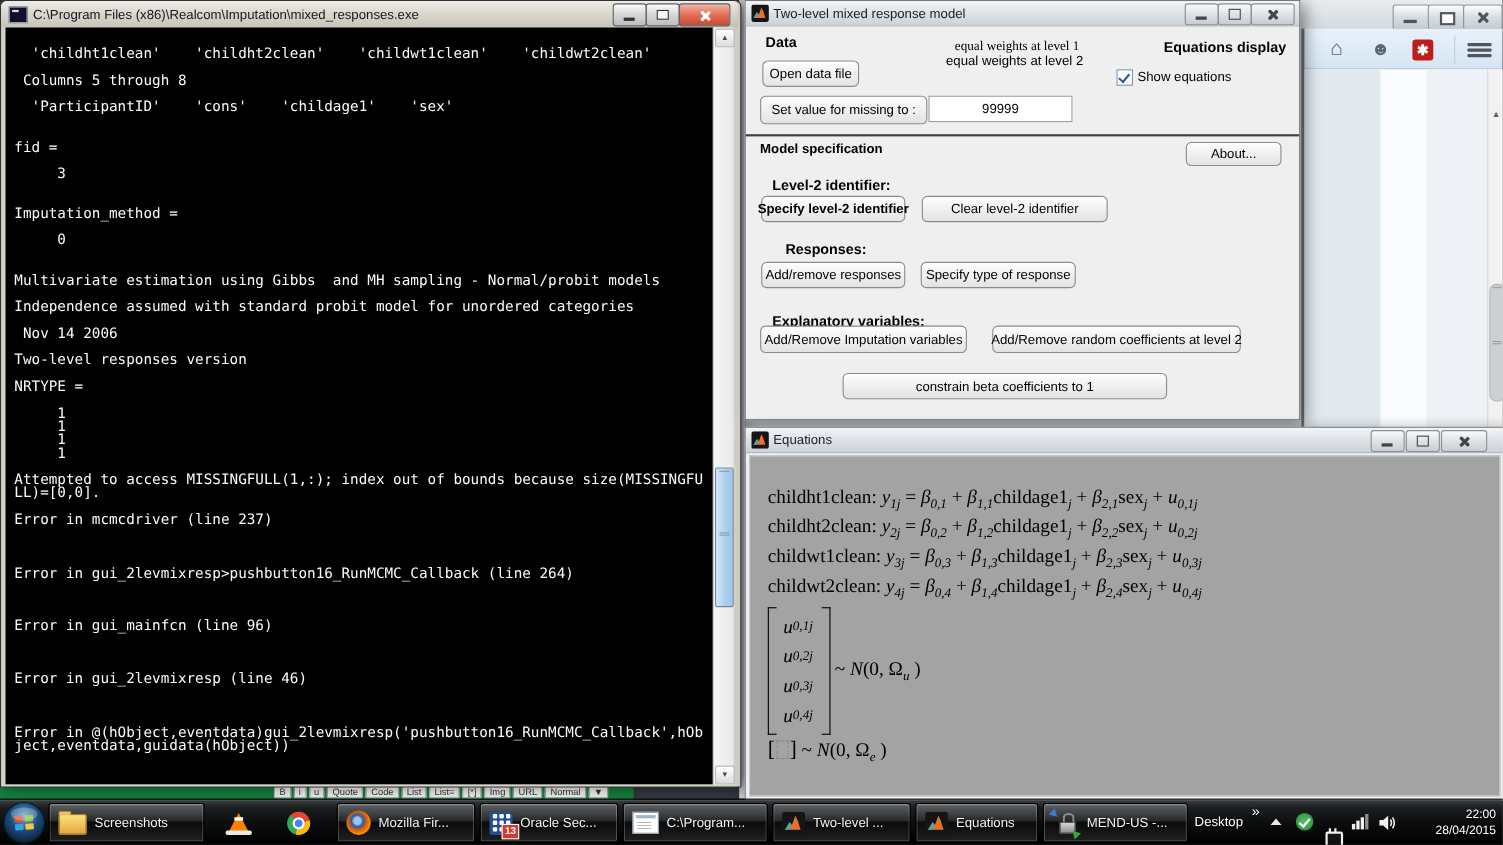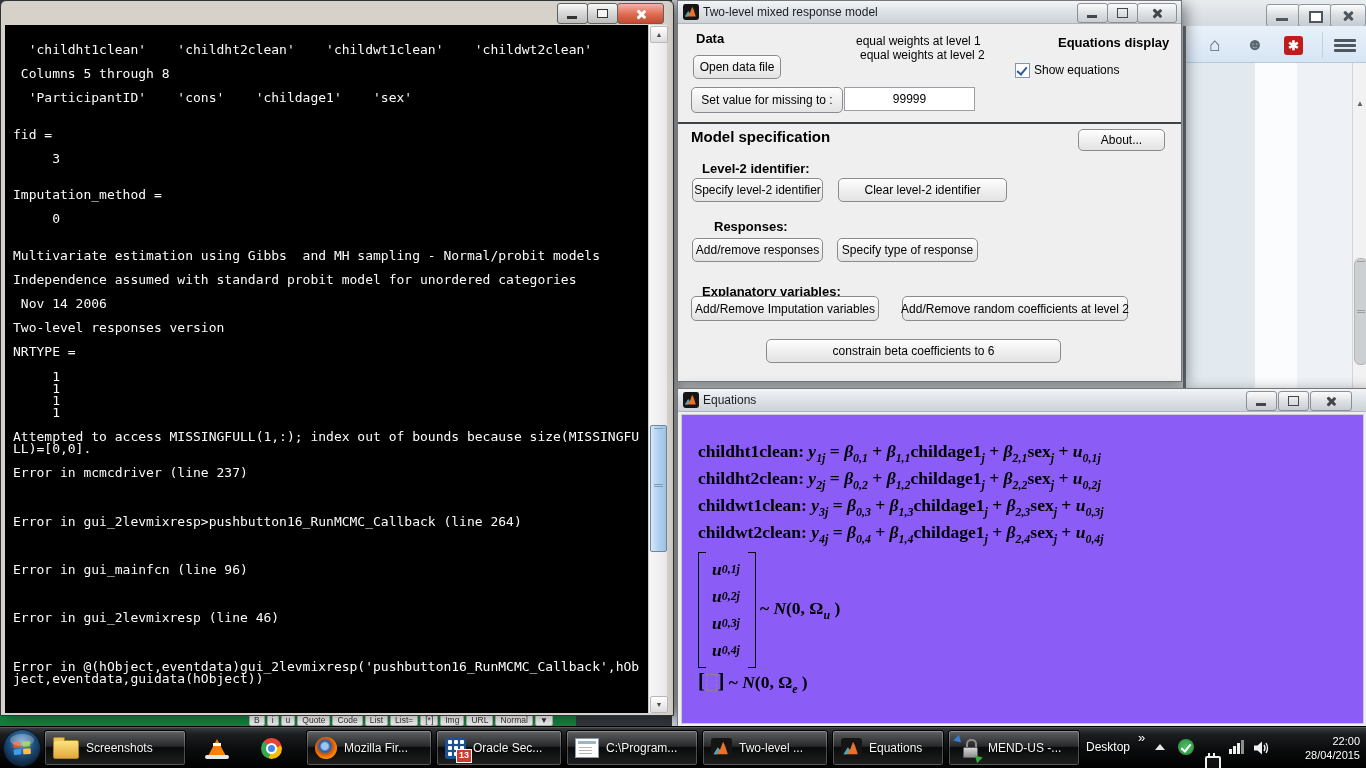--- a/index.html
+++ b/index.html
@@ -95,21 +95,21 @@
      box-shadow:inset 0 1px 0 #fff;white-space:nowrap;}
   #missing-input{left:166px;top:86px;width:129px;height:22px;border:1px solid #9aa0a6;
      background:#fff;text-align:center;font-size:12px;font-family:"Liberation Sans",sans-serif;padding:0;}
   .divider{height:2px;background:#3f4347;}
   #checkbox{left:337px;top:62px;width:13px;height:13px;background:#fff;border:1px solid #7f95b4;position:absolute;}
   #checkbox::after{content:"";position:absolute;left:3px;top:0.5px;width:4px;height:8px;
      border:solid #2d5c9e;border-width:0 2.2px 2.2px 0;transform:rotate(40deg);}
 
   
   #equations-window{left:677px;top:388px;width:689px;height:338px;}
-  #eq-client{left:3px;top:25px;width:681px;height:308px;background:#8b5cf6;border:1px solid #c9ced3;font-weight:bold;}
+  #eq-client{left:3px;top:25px;width:681px;height:308px;background:#a3a3a3;border:1px solid #c9ced3;}
   #eq-content{left:16px;top:26px;font-family:"Liberation Serif",serif;font-size:17.5px;color:#000;}
   .eq-line{height:27px;white-space:nowrap;}
   .eq-i{font-style:italic;}
   .eq-s{font-style:italic;font-size:0.68em;vertical-align:-0.38em;}
   #u-matrix{display:flex;align-items:center;margin-top:3px;}
   .vbracket{width:7px;align-self:stretch;border:1.7px solid #000;}
   .vbracket.left{border-right:none;} .vbracket.right{border-left:none;}
   #u-vector{padding:4px 8px 4px 6px;}
   #u-vector .eq-mrow{height:27px;display:flex;align-items:center;}
   .eq-dist{margin-left:4px;white-space:nowrap;}
@@ -219,20 +219,24 @@
         <i></i>
       </div>
   </div>
 </div>
 
 <div class="abs" id="editor-strip">
   <span style="display:inline-block;width:248px;"></span><span id="editor-buttons"><span class="ed-btn">B</span><span class="ed-btn">i</span><span class="ed-btn">u</span><span class="ed-btn">Quote</span><span class="ed-btn">Code</span><span class="ed-btn">List</span><span class="ed-btn">List=</span><span class="ed-btn">[*]</span><span class="ed-btn">Img</span><span class="ed-btn">URL</span><span class="ed-btn">Normal</span><span class="ed-btn">▼</span><span class="ed-btn">Font colour</span></span>
 </div>
 
 <div class="abs" id="console-window">
+  <div class="abs" id="console-titlebar">
+    <span id="console-title-icon"></span>
+    <span id="console-title">C:\Program Files (x86)\Realcom\Imputation\mixed_responses.exe</span>
+  </div>
   <div class="abs cwin-btn" id="console-min">
       <span class="glyph-min"></span>
     </div>
   <div class="abs cwin-btn" id="console-restore">
       <span class="glyph-restore"></span>
     </div>
   <div class="abs cwin-btn" id="console-close">
       <span class="glyph-x"></span>
     </div>
   <div class="abs" id="console-client">
@@ -314,49 +318,49 @@
       <span class="glyph-min"></span>
     </div>
   <div class="abs mwin-btn" style="left:429px;">
       <span class="glyph-max"></span>
     </div>
   <div class="abs mwin-btn" style="left:459px;width:38px;">
       <span class="glyph-x"></span>
     </div>
 
   <div class="abs sec-label" style="left:18px;top:30px;">Data</div>
-  <div class="abs small-label" style="left:178px;top:33px;">equal weights at level 1</div>
+  <div class="abs small-label" style="left:190px;top:33px;font-family:Liberation Serif, serif;">equal weights at level 1</div>
   <div class="abs small-label" style="left:182px;top:47px;">equal weights at level 2</div>
   <div class="abs sec-label" style="left:351px;top:34px;padding-left:29px;">Equations display</div>
 
   <div class="abs mbtn" style="left:15px;top:54px;width:86px;height:22px;">Open data file</div>
   <div id="checkbox"></div>
   <div class="abs small-label" style="left:356px;top:62px;">Show equations</div>
 
   <div class="abs mbtn" style="left:13px;top:86px;width:150px;height:24px;">Set value for missing to :</div>
   <input class="abs" id="missing-input" value="99999" style="">
 
   <div class="abs divider" style="left:0;top:121px;width:503px;"></div>
 
-  <div class="abs sec-label" style="left:13px;top:127px;font-size:15px;text-align:center;">Model specification</div>
+  <div class="abs sec-label" style="left:13px;top:127px;font-size:12px;text-align:center;">Model specification</div>
   <div class="abs mbtn" style="left:400px;top:128px;width:85px;height:20px;">About...</div>
 
   <div class="abs sec-label" style="left:24px;top:160px;">Level-2 identifier:</div>
-  <div class="abs mbtn" style="left:14px;top:177px;width:129px;height:22px;">Specify level-2 identifier</div>
+  <div class="abs mbtn" style="left:14px;top:177px;width:129px;height:22px;font-weight:bold;">Specify level-2 identifier</div>
   <div class="abs mbtn" style="left:160px;top:177px;width:167px;height:22px;">Clear level-2 identifier</div>
 
   <div class="abs sec-label" style="left:20px;top:218px;padding-left:16px;">Responses:</div>
   <div class="abs mbtn" style="left:14px;top:237px;width:129px;height:22px;">Add/remove responses</div>
   <div class="abs mbtn" style="left:159px;top:237px;width:139px;height:22px;">Specify type of response</div>
 
   <div class="abs sec-label" style="left:24px;top:283px;">Explanatory variables:</div>
   <div class="abs mbtn" style="left:13px;top:295px;width:186px;height:23px;">Add/Remove Imputation variables</div>
   <div class="abs mbtn" style="left:224px;top:295px;width:224px;height:23px;">Add/Remove random coefficients at level 2</div>
 
-  <div class="abs mbtn" style="left:88px;top:338px;width:293px;height:22px;">constrain beta coefficients to 6</div>
+  <div class="abs mbtn" style="left:88px;top:338px;width:293px;height:22px;">constrain beta coefficients to 1</div>
 </div>
 
 <div class="abs mwin" id="equations-window">
   <div class="mwin-titlebar abs">
     <span class="matlab-glyph"><svg width="100%" height="100%" viewBox="0 0 20 20">
           <rect width="20" height="20" rx="3" fill="#151515"></rect>
           <path d="M2.5 15.5 L6.5 9 L8.5 11.5 L11.5 3.5 L13.5 7.5 L16 15.5 Z" fill="#e8722c"></path>
           <path d="M2.5 15.5 L6.5 9 L8.2 11.2 L5.8 15.5 Z" fill="#44a8c2"></path>
         </svg></span>
     <span class="mwin-title">Equations</span>

